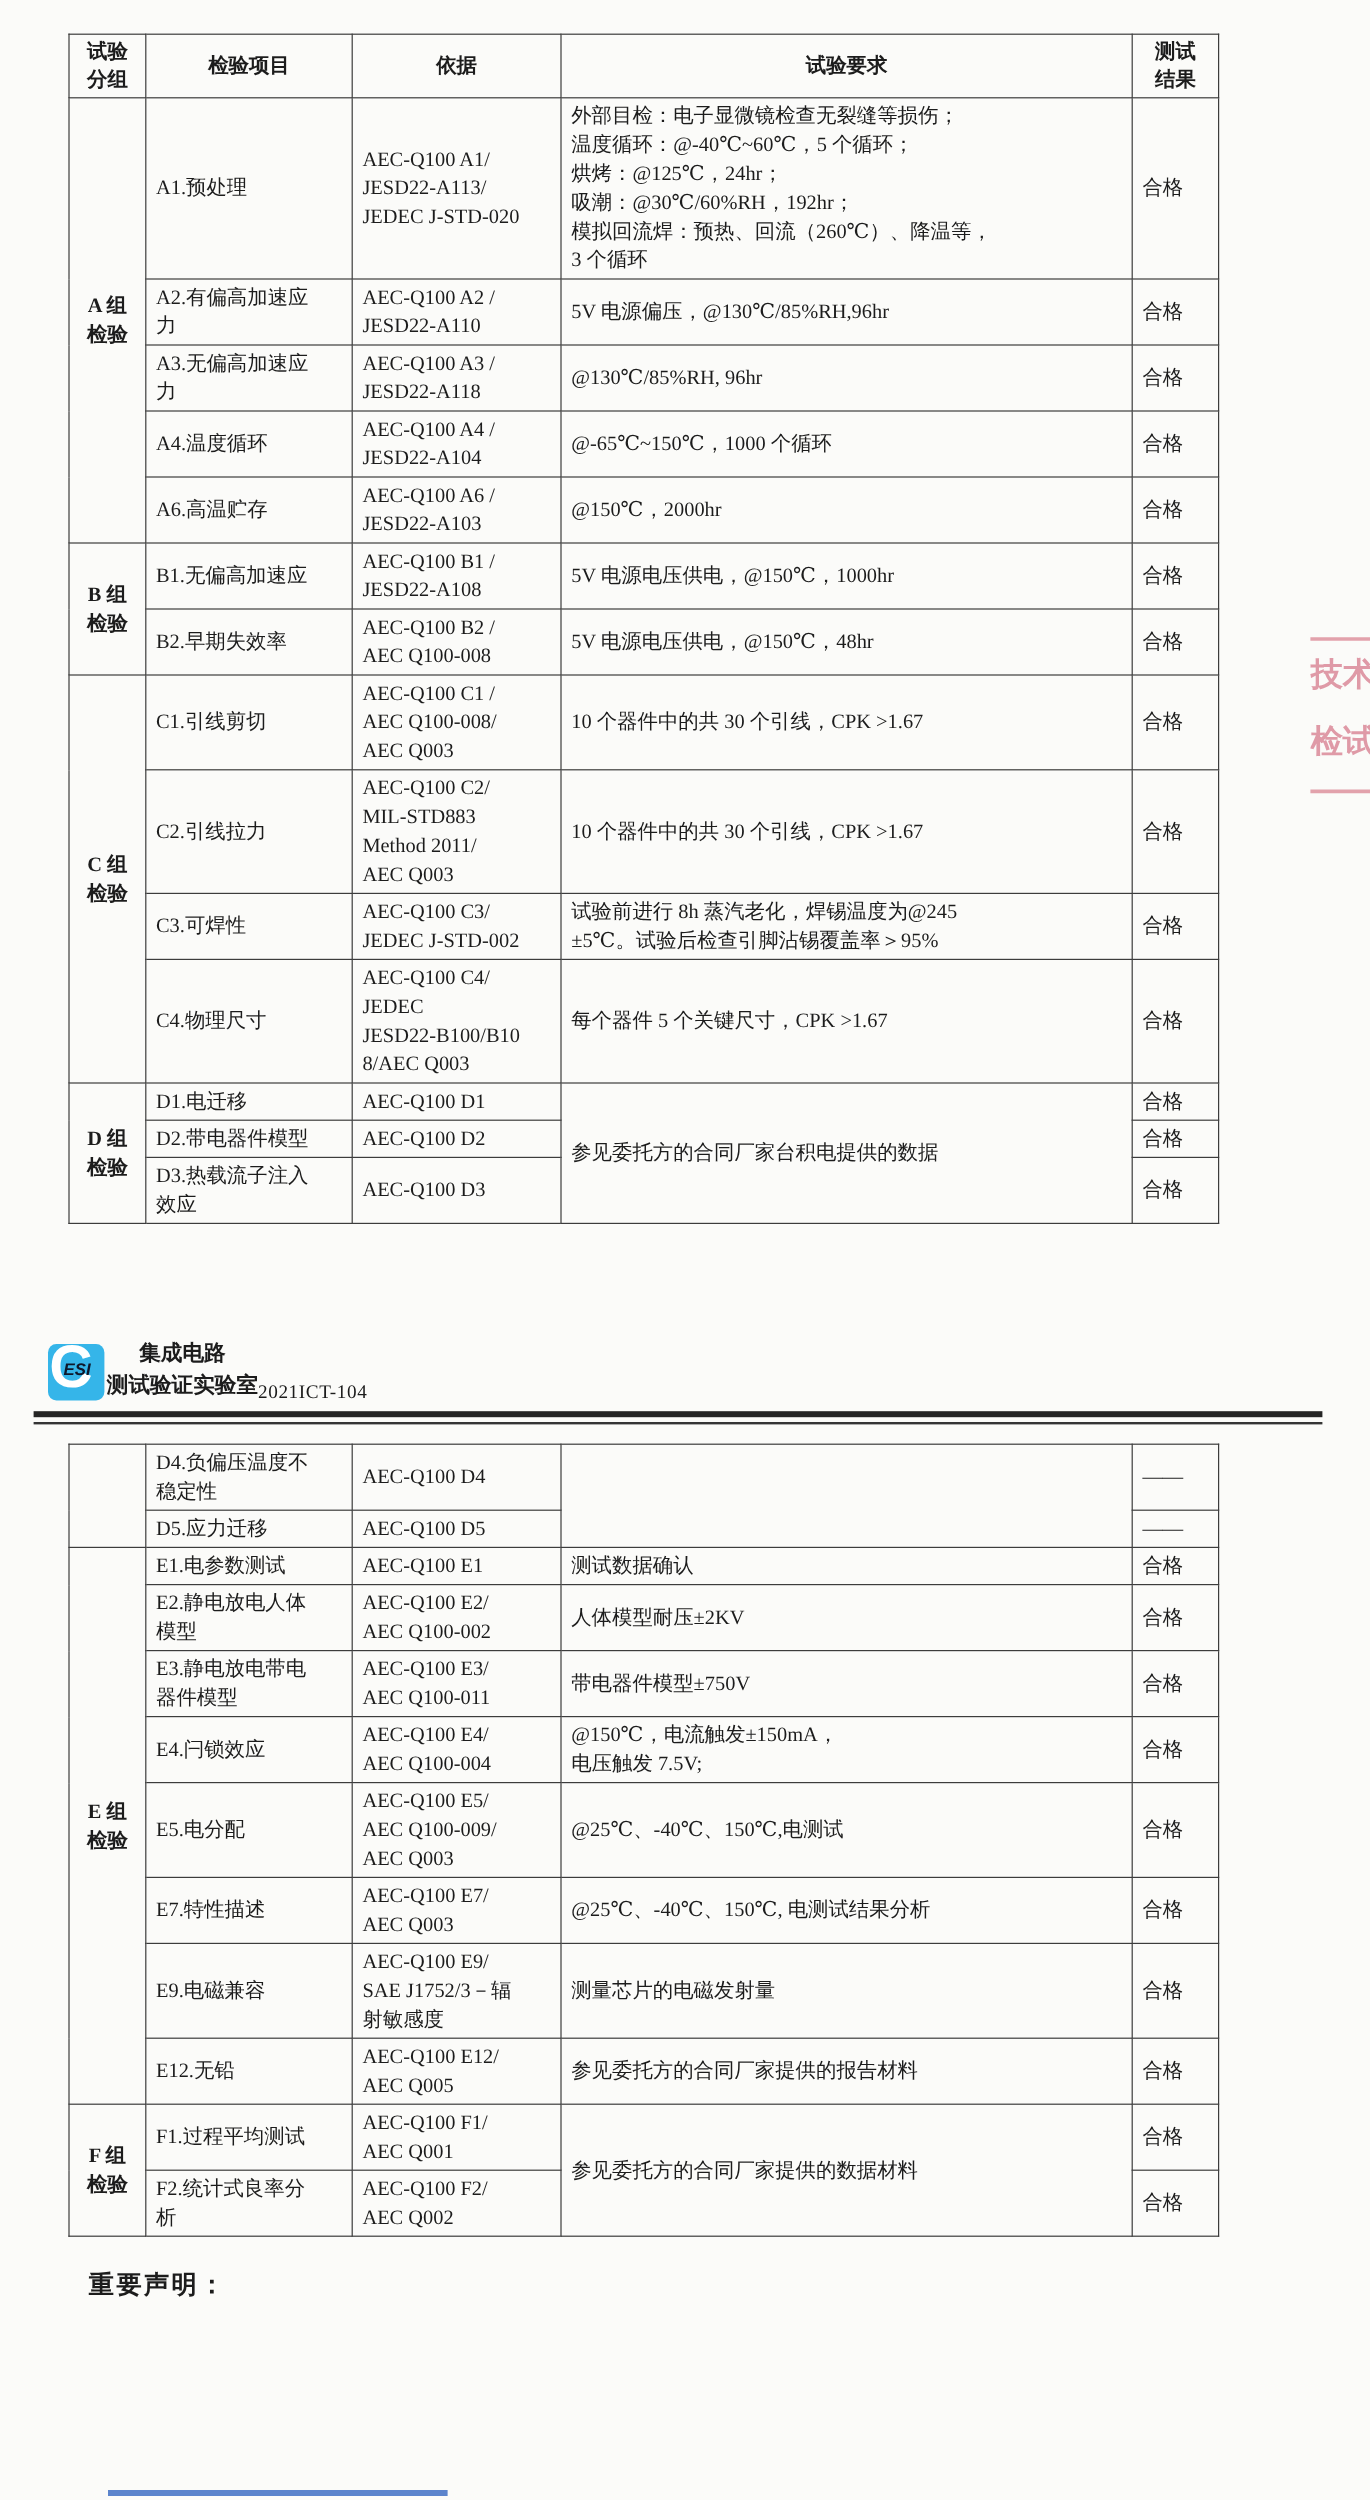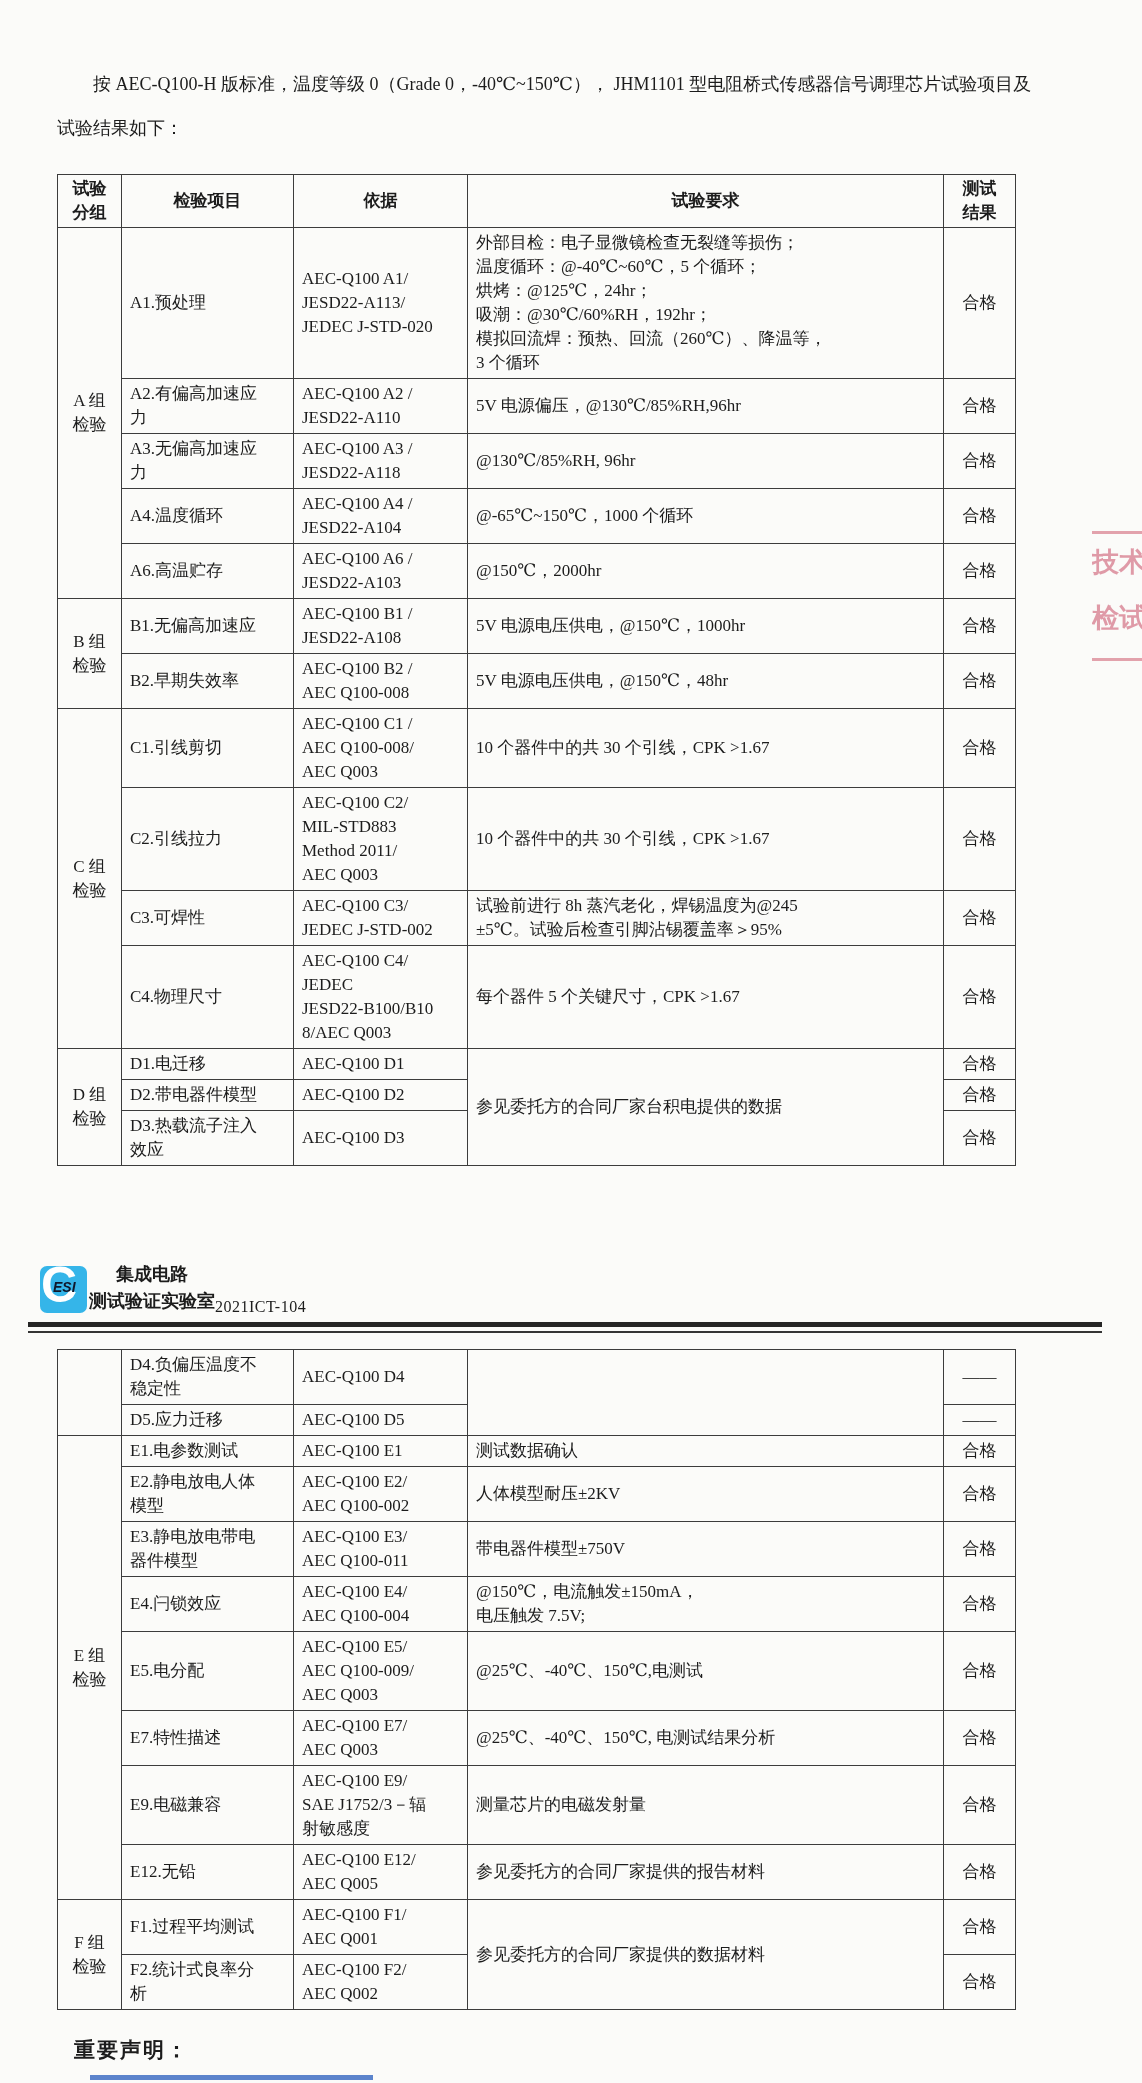--- a/index.html
+++ b/index.html
@@ -31,22 +31,22 @@
     border:1px solid #3c3c3c;
     padding:3px 8px;
     line-height:24px;
     white-space:pre-line;
     vertical-align:middle;
     word-wrap:break-word;
   }
   table.report th{
     font-weight:bold;text-align:center;padding:2px 2px;
   }
-  td.col-group{text-align:center;padding:3px 2px;}
-  td.col-result{text-align:center;padding:3px 2px;}
+  td.col-group{text-align:center;padding:3px 2px;font-weight:bold;}
+  td.col-result{text-align:left;padding:3px 2px;}
   td.col-item{padding-right:2px;}
   td.col-basis{padding-right:2px;}
 
   
   .page2-header{
     margin:96px 42px 0 40px;
     display:flex;align-items:center;
   }
   .logo{
     width:47px;height:47px;border-radius:7px;
@@ -106,21 +106,20 @@
     position:absolute;left:90px;bottom:3px;width:283px;height:5px;
     background:#3f6ec4;opacity:0.85;
   }
 </style>
 </head>
 <body>
 
 <div class="content">
 
 
-  <p class="intro">按 AEC-Q100-H 版标准，温度等级 0（Grade 0，-40℃~150℃）， JHM1101 型电阻桥式传感器信号调理芯片试验项目及试验结果如下：</p>
 
   <table class="report" id="t1">
     <colgroup>
       <col style="width:64px">
         <col style="width:172px">
         <col style="width:174px">
         <col style="width:476px">
         <col style="width:72px">
     </colgroup>
     <thead>

